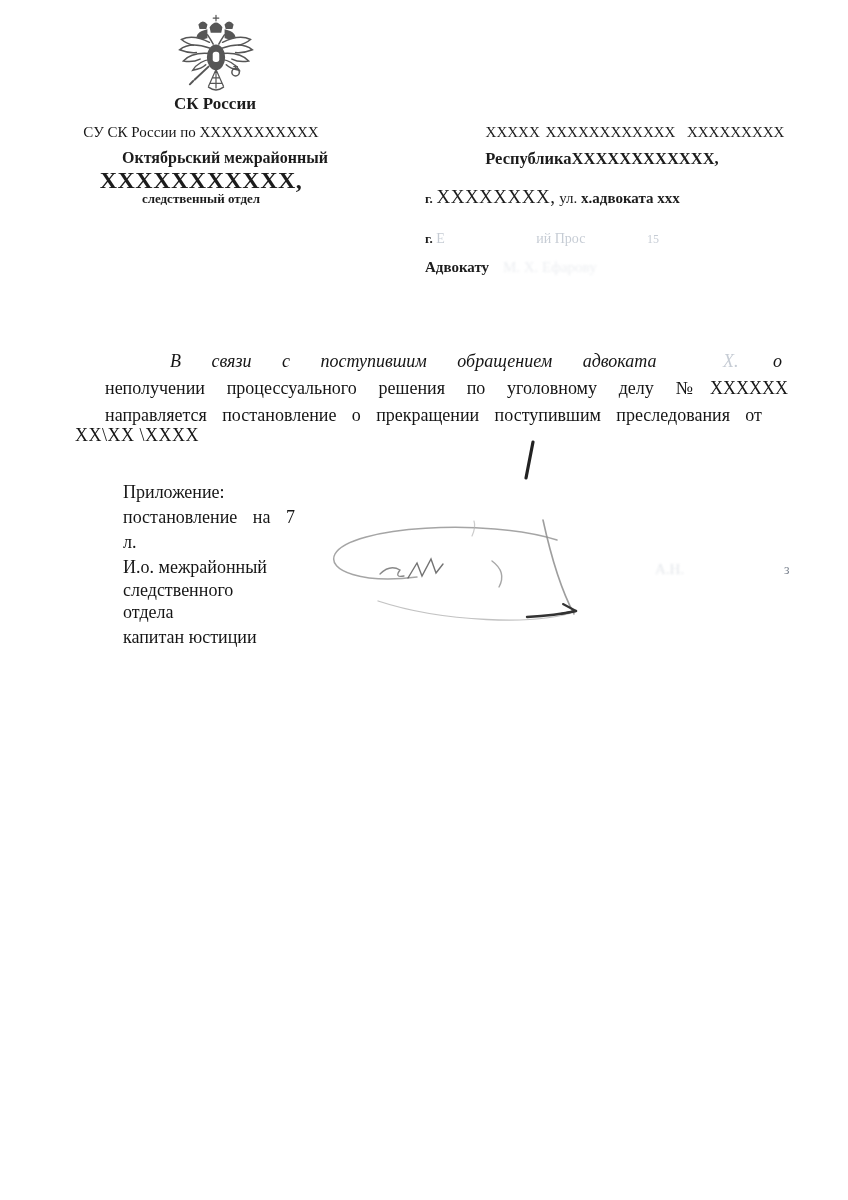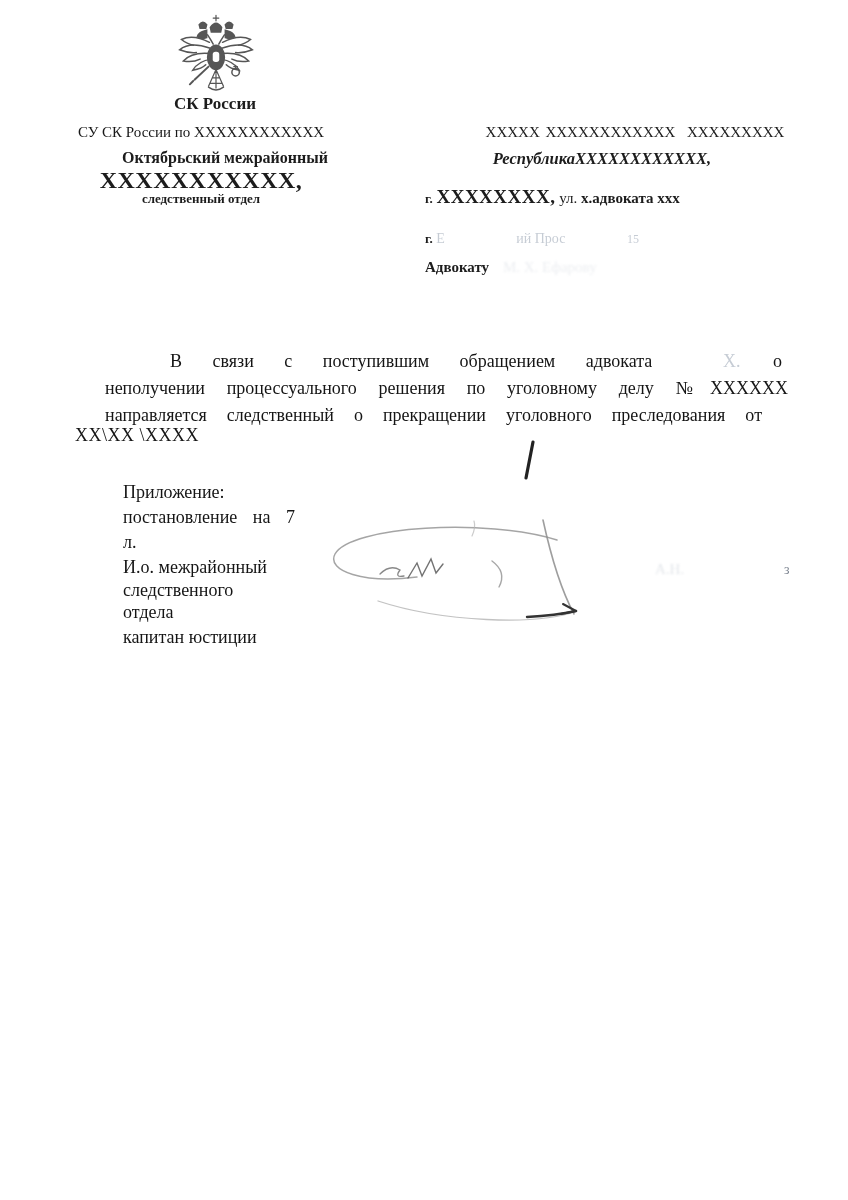--- a/index.html
+++ b/index.html
@@ -54,52 +54,52 @@
         <circle cx="66" cy="64" r="4"></circle>
         <path d="M66 60 v-3.5 M64 58 h4" stroke-width="1.2"></path>
         <path d="M45 61 l-8 18 M45 61 l8 18 M45 61 v20 M41 70 h8 M39 76 h12" stroke-width="1.3"></path>
         <path d="M37 80 q8 6 16 0"></path>
       </g>
     </svg>
   </div>
 
   <div class="abs ctr b" style="left:150px;top:94px;width:130px;font-size:17px;">СК России</div>
 
-  <div class="abs ctr left-col-text" style="left:55px;top:124px;width:292px;font-size:15px;">СУ СК России по ХХХХХХХХХХХХ</div>
+  <div class="abs ctr left-col-text" style="left:55px;top:124px;width:292px;font-size:15px;">СУ СК России по ХХХХХХХХХХХ</div>
   <div class="abs ctr b" style="left:55px;top:149px;width:340px;font-size:16px;">Октябрьский межрайонный</div>
   <div class="abs ctr b" style="left:55px;top:167px;width:292px;font-size:24px;letter-spacing:.5px;">ХХХХХХХХХХХ,</div>
   <div class="abs ctr pre" style="left:460px;top:124px;width:350px;font-size:15px;word-spacing:2px;">ХХХХХ ХХХХХХХХХХХХ  ХХХХХХХХХ</div>
 
   <div class="abs ctr b" style="left:55px;top:191px;width:292px;font-size:13px;">следственный отдел</div>
-  <div class="abs ctr b" style="left:427px;top:149px;width:350px;font-size:16.5px;font-style:italic;">РеспубликаХХХХХХХХХХХХ,</div>
+  <div class="abs ctr b" style="left:427px;top:149px;width:350px;font-size:16.5px;">РеспубликаХХХХХХХХХХХХ,</div>
 
   <div class="abs" style="left:425px;top:186px;font-size:15px;">
     <span class="b" style="font-size:13px;">г.</span>
-    <span style="font-size:19px;font-weight:700;letter-spacing:.5px;">ХХХХХХХХ,</span><span class="pre"> ул. </span><span class="b">х.адвоката ххх</span>
+    <span style="font-size:19px;font-weight:400;letter-spacing:.5px;">ХХХХХХХХ,</span><span class="pre"> ул. </span><span class="b">х.адвоката ххх</span>
   </div>
 
   <div class="abs" style="left:425px;top:231px;font-size:14px;">
     <span class="b" style="font-size:13px;">г.</span>
     <span class="faded">Е</span>
-    <span class="faded" style="margin-left:68px;">ий Прос</span>
+    <span class="faded" style="margin-left:88px;">ий Прос</span>
     <span class="faded" style="margin-left:58px;font-size:12px;">15</span>
   </div>
 
   <div class="abs" style="left:425px;top:259px;font-size:15px;">
     <span class="b">Адвокату</span>
     <span class="smudge" style="margin-left:10px;">М. Х. Ефарову</span>
   </div>
 
-  <div class="abs body-line" style="left:105px;top:350px;width:690px;height:23px;">
+  <div class="abs body-line" style="left:105px;top:350px;width:690px;height:23px;font-style:italic;">
     <span style="margin-left:65px;word-spacing:26px;">В связи с поступившим обращением адвоката</span>
     <span class="faded abs" style="left:618px;top:0;">Х.</span>
     <span class="abs" style="left:668px;top:0;">о</span>
   </div>
   <div class="abs body-line jst" style="left:105px;top:377px;width:683px;">неполучении процессуального решения по уголовному делу №ХХХХХХ</div>
-  <div class="abs body-line jst" style="left:105px;top:404px;width:657px;">направляется следственный о прекращении уголовного преследования от</div>
+  <div class="abs body-line jst" style="left:105px;top:404px;width:657px;">направляется постановление о прекращении поступившим преследования от</div>
   <div class="abs body-line" style="left:75px;top:424px;letter-spacing:.5px;">ХХ\ХХ \ХХХХ</div>
 
   <div class="abs body-line" style="left:123px;top:481px;">Приложение:</div>
   <div class="abs body-line jst" style="left:123px;top:506px;width:172px;">постановление на 7</div>
   <div class="abs body-line" style="left:123px;top:531px;">л.</div>
 
   <div class="abs body-line" style="left:123px;top:556px;">И.о. межрайонный</div>
   <div class="abs body-line" style="left:123px;top:579px;">следственного</div>
   <div class="abs body-line" style="left:123px;top:601px;">отдела</div>
   <div class="abs body-line" style="left:123px;top:626px;">капитан юстиции</div>

